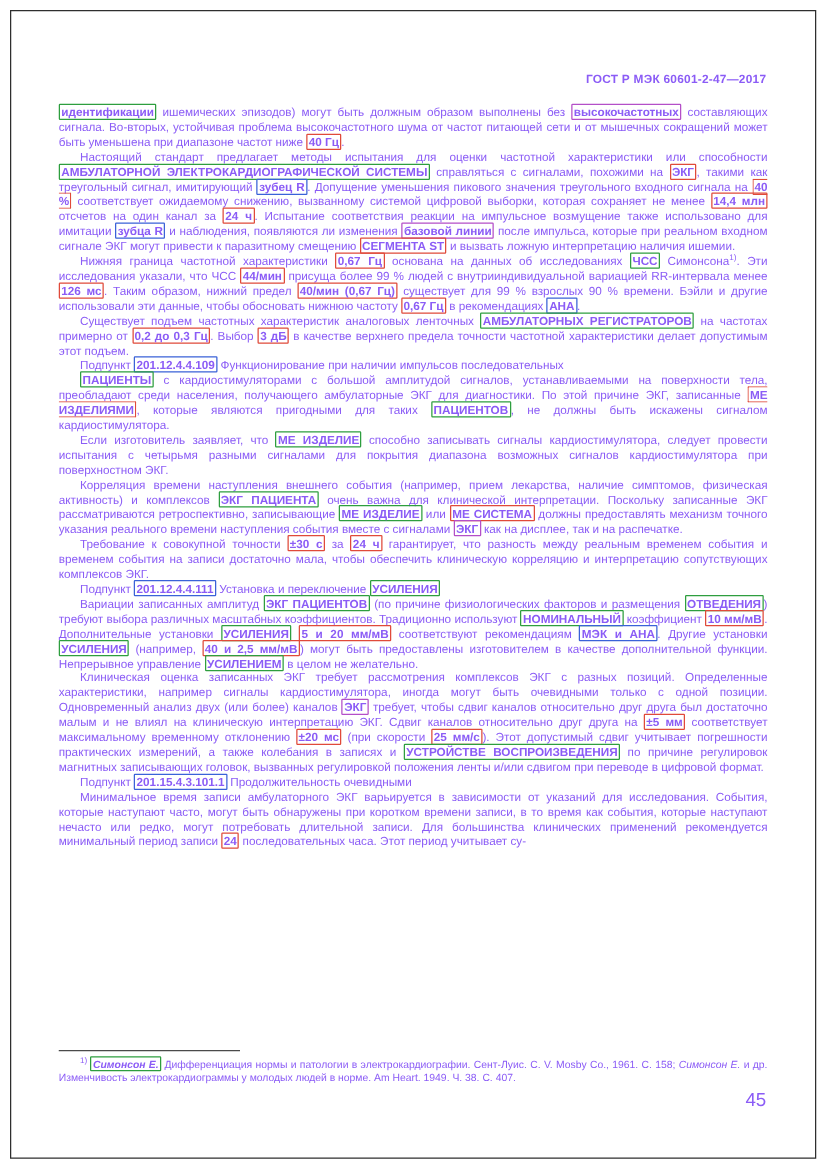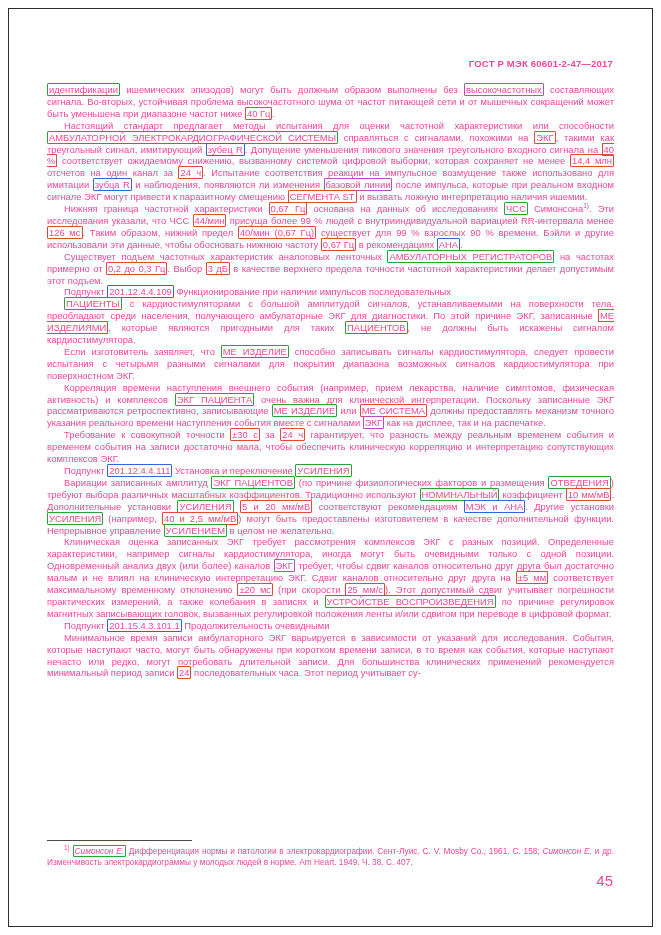--- a/index.html
+++ b/index.html
@@ -3,21 +3,21 @@
 <meta charset="utf-8">
 <style>
   * { margin: 0; padding: 0; box-sizing: border-box; }
   html, body { background: #ffffff; }
   .page {
     position: relative;
     width: 661px;
     height: 935px;
     background: #ffffff;
     font-family: "Liberation Sans", sans-serif;
-    color: #ec4899;
+    color: #8b5cf6;
     overflow: hidden;
   }
   .frame {
     position: absolute;
     left: 8px; top: 8px; right: 8px; bottom: 8px;
     border: 1px solid #2e2e2e;
     pointer-events: none;
   }
   .header {
     position: absolute;
@@ -34,20 +34,21 @@
     font-size: 9.4px;
     line-height: 11.9px;
     text-align: justify;
   }
   .para { text-indent: 0; }
   .para.ind { text-indent: 17px; }
   .hl {
     border: 1px solid;
     border-radius: 1px;
     padding: 0 1px;
+    font-weight: bold;
   }
   sup { font-size: 6.5px; vertical-align: super; line-height: 0; }
   .footnote-rule {
     position: absolute;
     left: 47px; top: 840px;
     width: 145px;
     border-top: 1px solid #4a4a4a;
   }
   .footnote {
     position: absolute;

